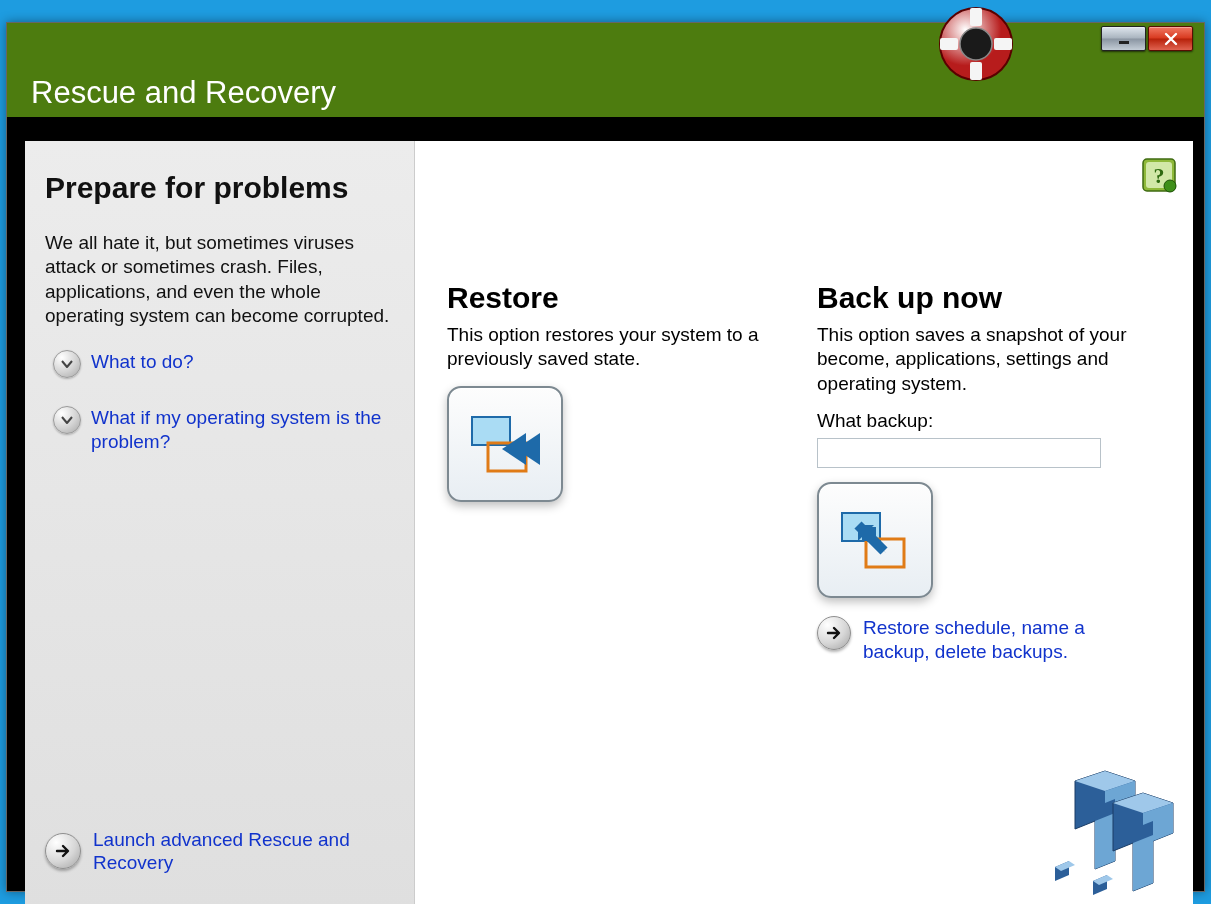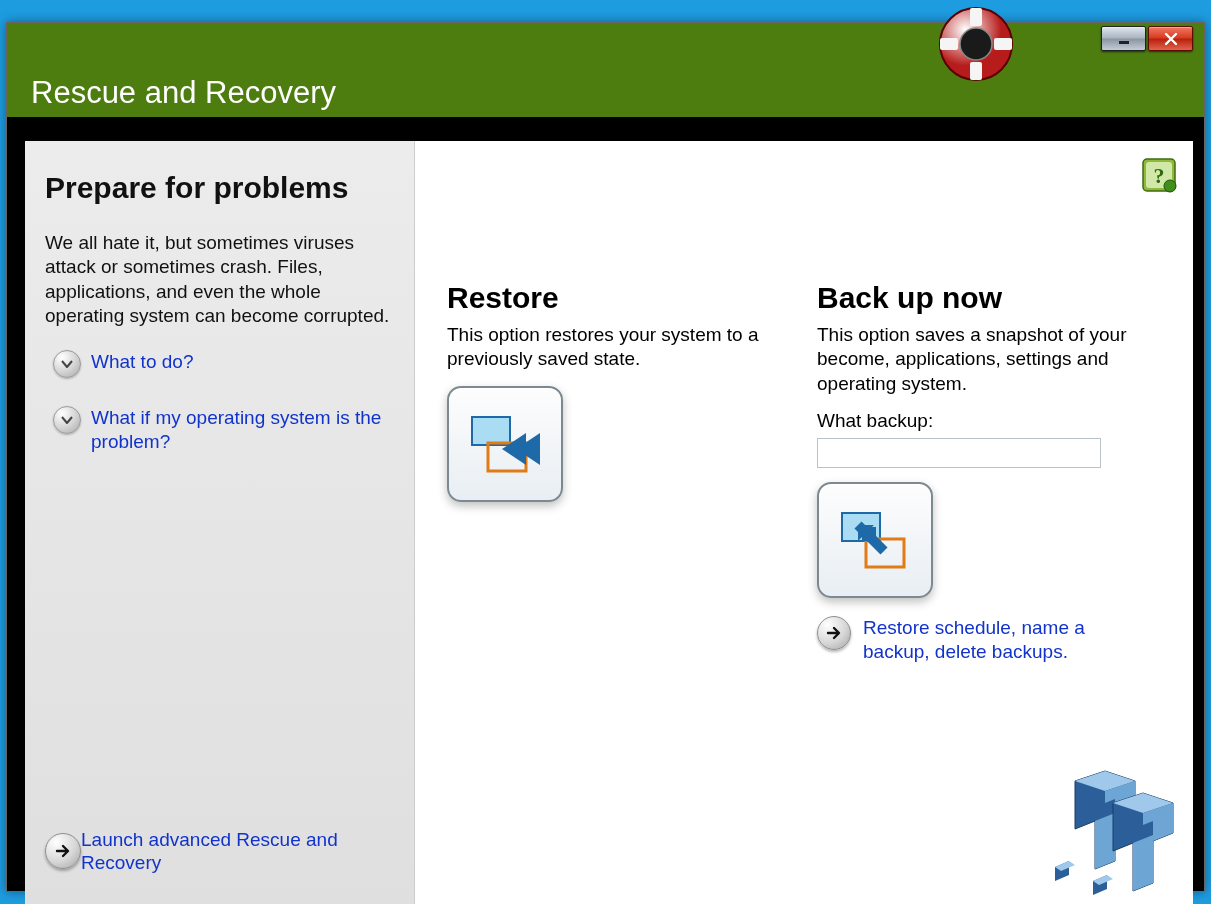--- a/index.html
+++ b/index.html
@@ -102,20 +102,21 @@
 .chev-btn svg { width: 14px; height: 14px; }
 .link {
   color: #1133cc;
   font-size: 19px;
   line-height: 1.25;
 }
 .sidebar-footer {
   margin-top: auto;
   display: flex;
   align-items: center;
+  gap: 12px;
   padding-bottom: 14px;
 }
 .arrow-btn {
   width: 36px; height: 36px;
   border-radius: 50%;
   background: radial-gradient(circle at 30% 25%, #fff, #d7d7d7 55%, #a3a3a3);
   border: 1px solid #8f8f8f;
   box-shadow: 0 2px 3px rgba(0,0,0,.3);
   display: flex; align-items: center; justify-content: center;
   flex-shrink: 0;

